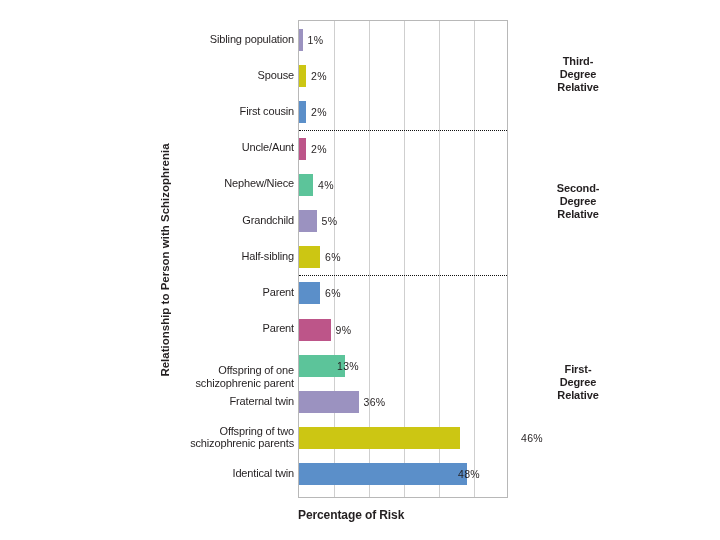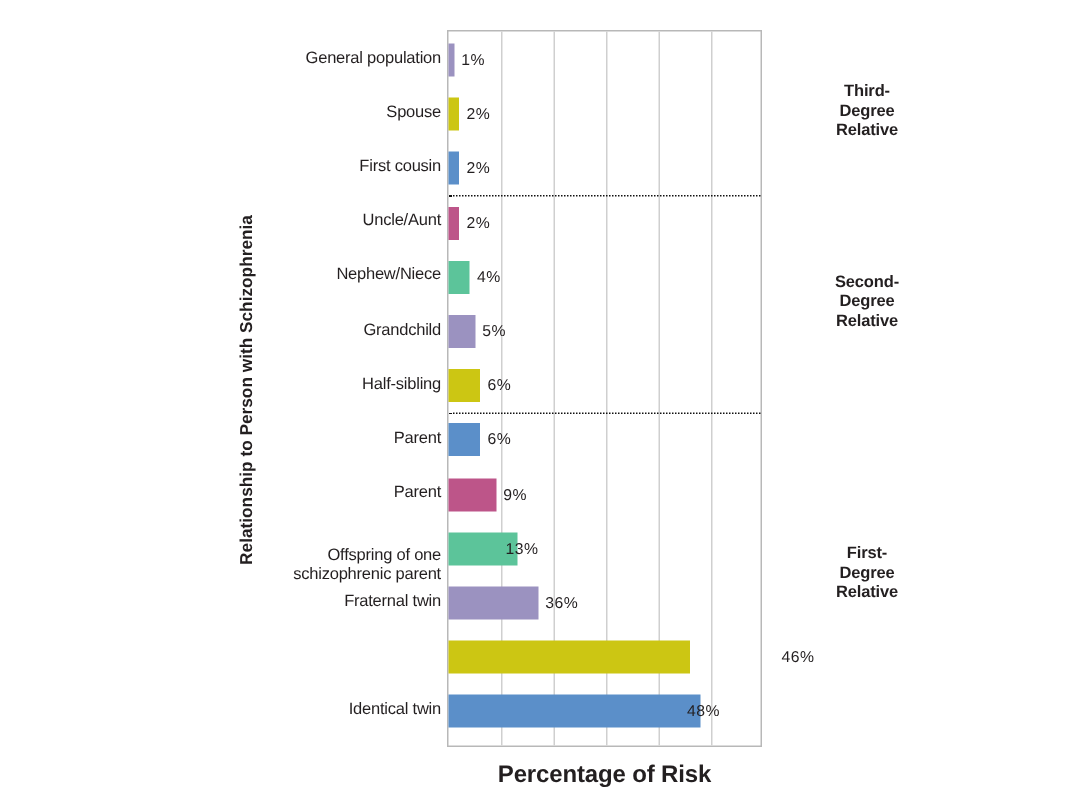--- a/index.html
+++ b/index.html
@@ -122,39 +122,39 @@
     color: #231f20;
     letter-spacing: -0.1px;
   }
 
   
   #x-axis-title {
     position: absolute;
     left: 298px;
     top: 508px;
     width: 210px;
-    text-align: center;
-    font-size: 16px;
+    text-align: left;
+    font-size: 12px;
     font-weight: bold;
     color: #231f20;
     letter-spacing: -0.1px;
   }
 </style>
 </head>
 <body>
 
 <div id="chart-root">
 
   <div id="y-axis-title-wrap">
     <div id="y-axis-title-inner">Relationship to Person with Schizophrenia</div>
   </div>
 
   <div id="labels-col">
       <div class="row-label" style="top: 12.5px;">
-        <div>General population</div>
+        <div>Sibling population</div>
       </div>
       <div class="row-label" style="top: 48.7px;">
         <div>Spouse</div>
       </div>
       <div class="row-label" style="top: 84.9px;">
         <div>First cousin</div>
       </div>
       <div class="row-label" style="top: 121.1px;">
         <div>Uncle/Aunt</div>
       </div>
@@ -172,20 +172,24 @@
       </div>
       <div class="row-label" style="top: 302.1px;">
         <div>Parent</div>
       </div>
       <div class="row-label" style="top: 344px;">
         <div>Offspring of one</div>
         <div>schizophrenic parent</div>
       </div>
       <div class="row-label" style="top: 374.5px; text-align: right;">
         <div>Fraternal twin</div>
+      </div>
+      <div class="row-label" style="top: 404.7px;">
+        <div>Offspring of two</div>
+        <div>schizophrenic parents</div>
       </div>
       <div class="row-label" style="top: 446.9px;">
         <div>Identical twin</div>
       </div>
     </div>
 
   <div id="plot">
       <div class="gridline" style="left: 35px;"></div>
       <div class="gridline" style="left: 70px;"></div>
       <div class="gridline" style="left: 105px;"></div>

